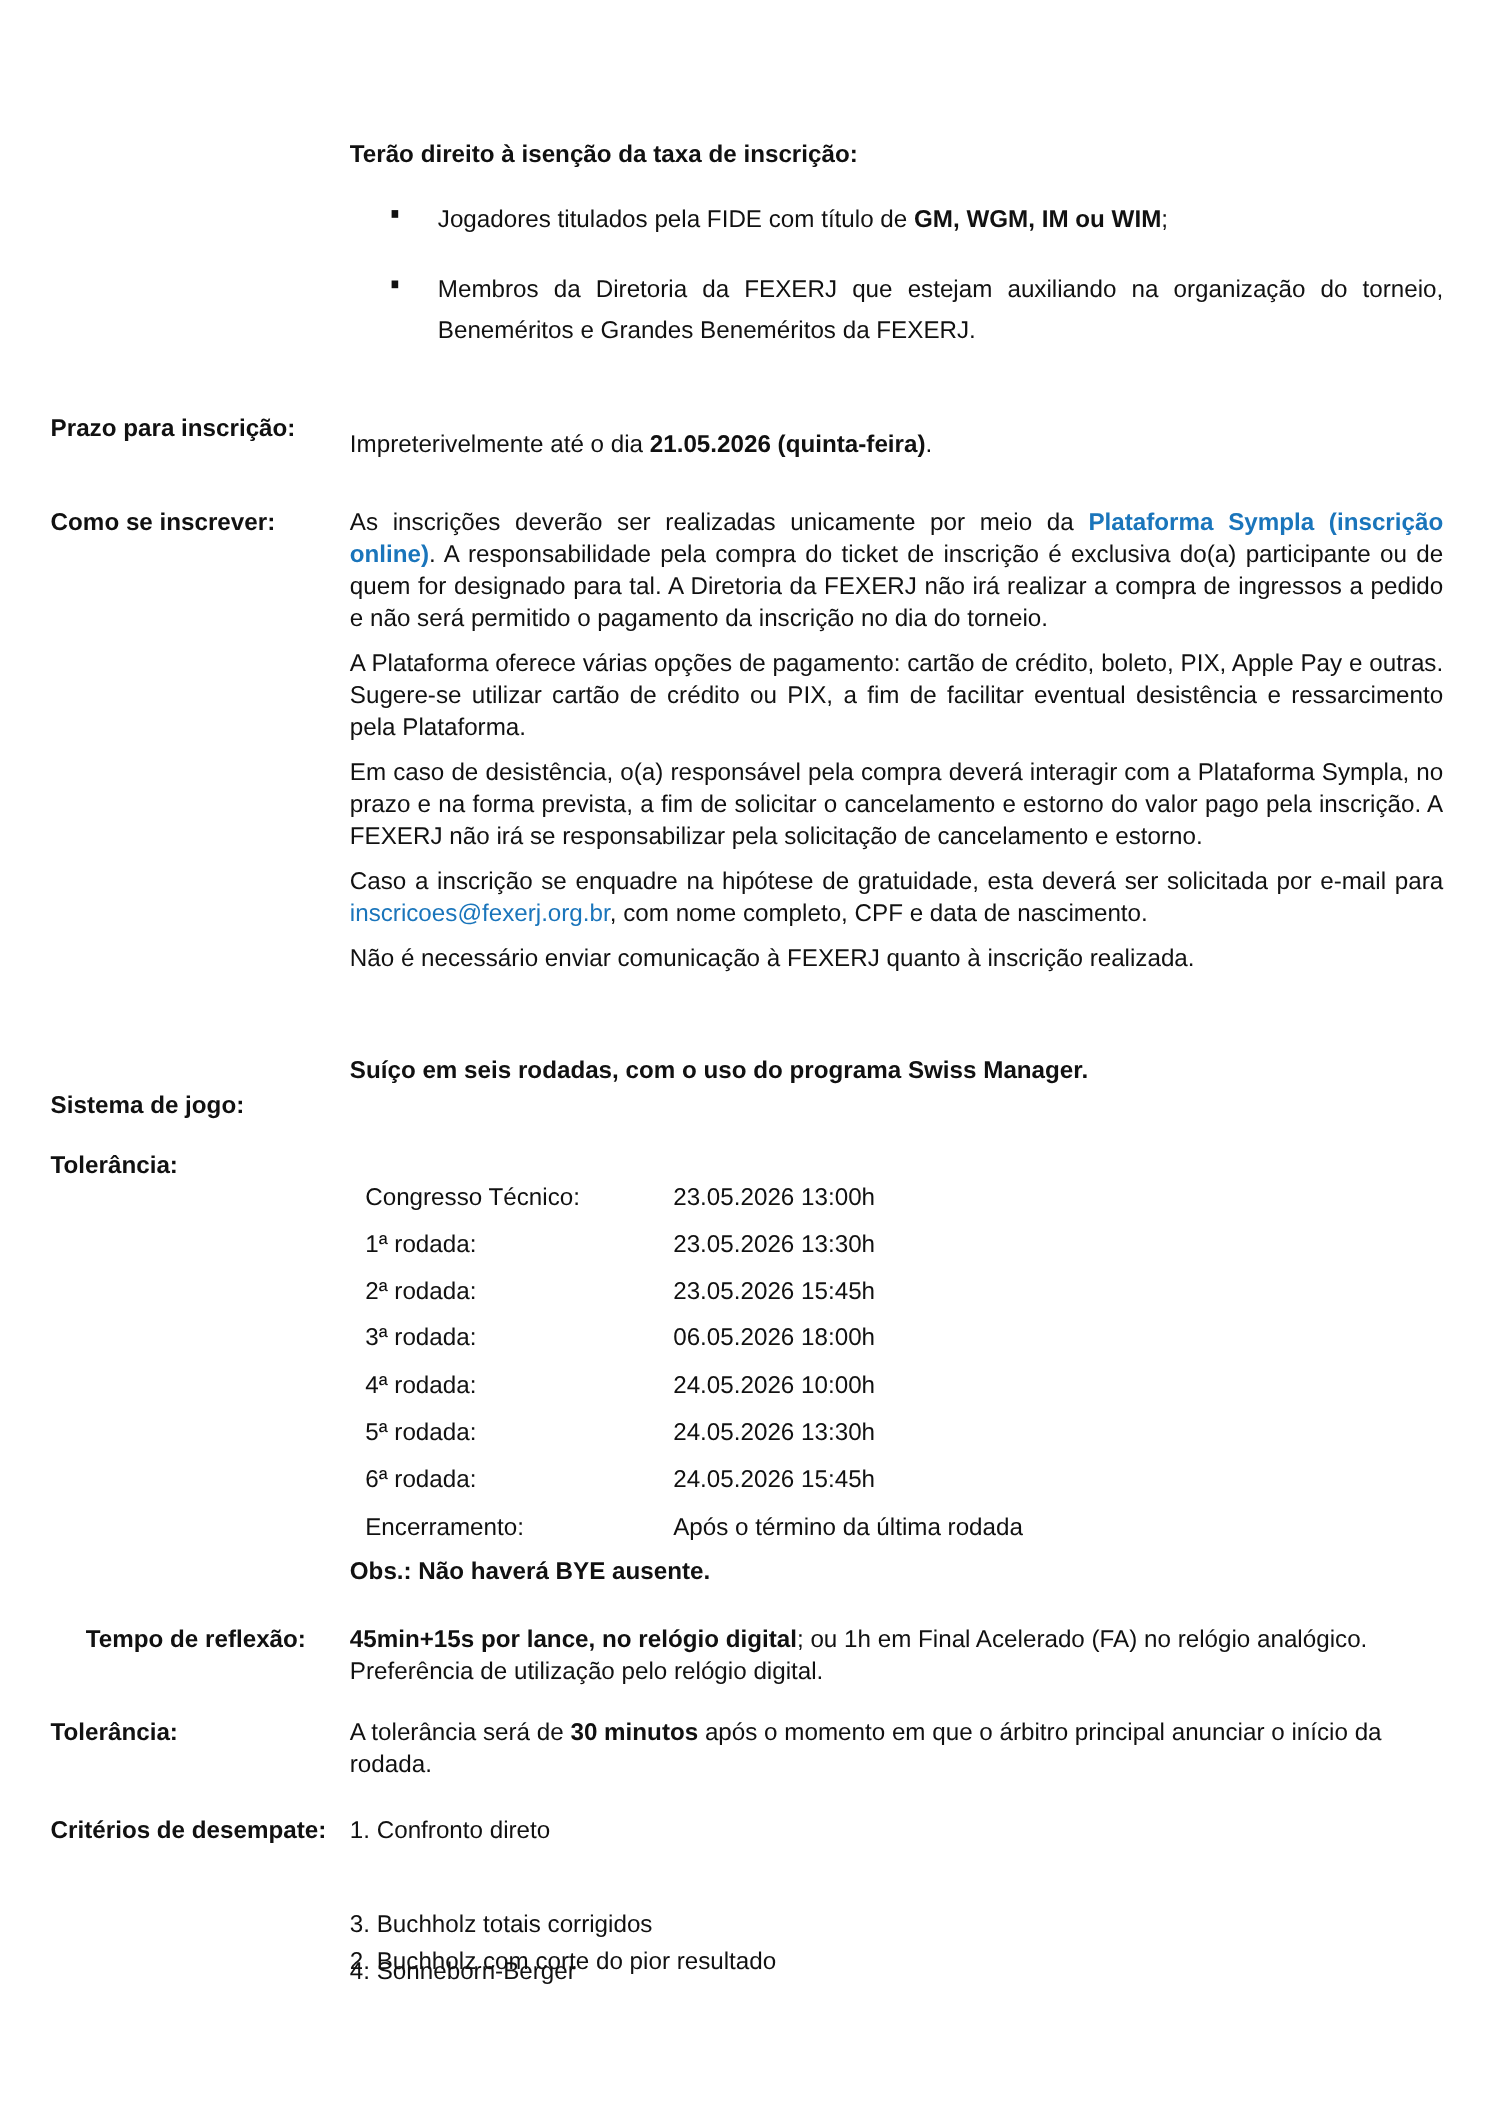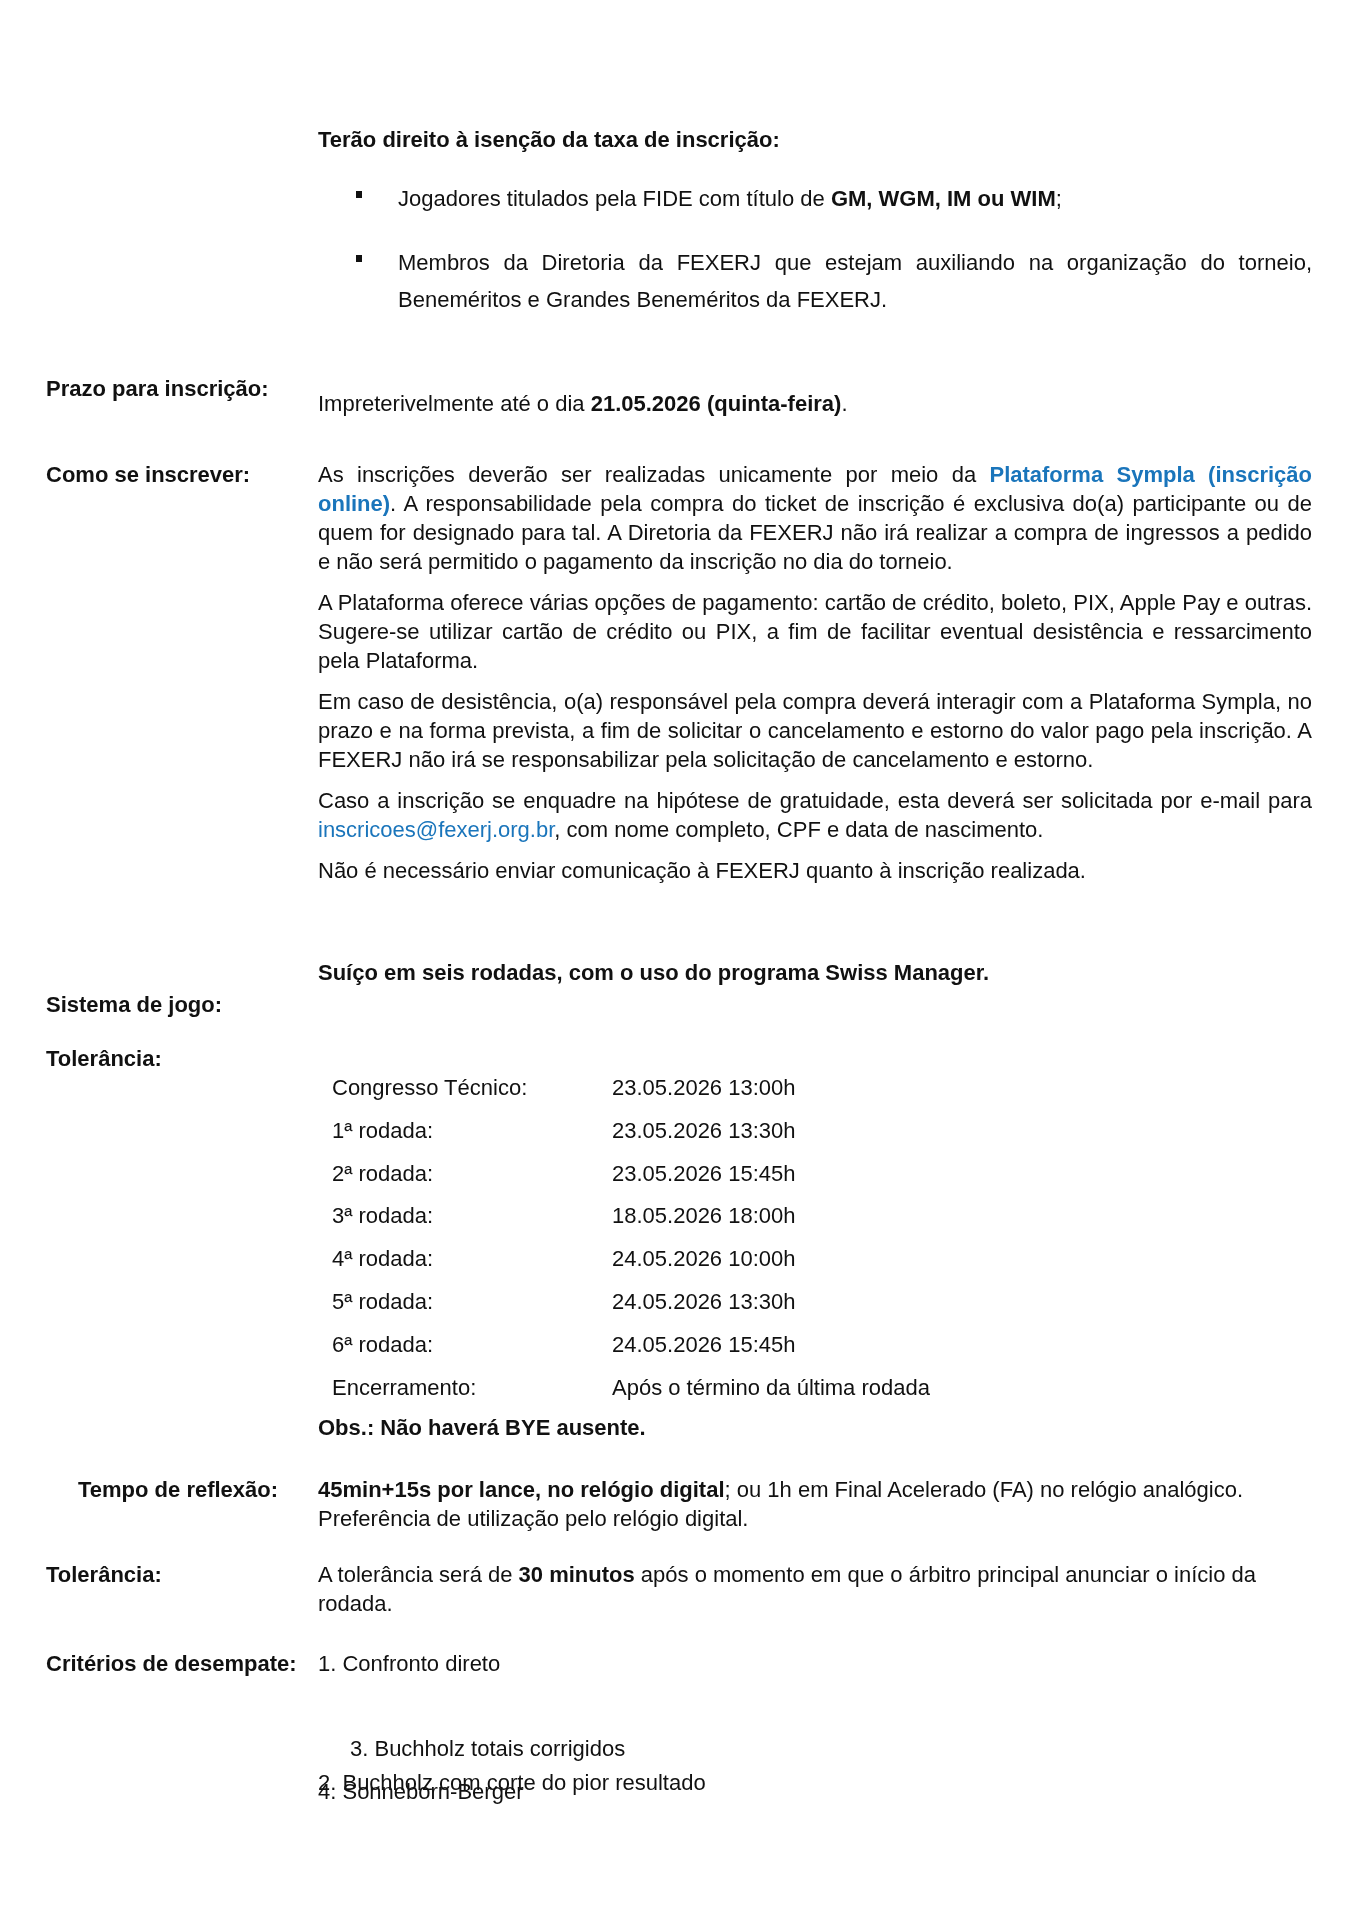--- a/index.html
+++ b/index.html
@@ -70,21 +70,21 @@
     <div class="sched-row" style="top: 1115.8px;">
       <span class="sched-label">1ª rodada:</span>
       <span class="sched-value">23.05.2026 13:30h</span>
     </div>
     <div class="sched-row" style="top: 1158.6px;">
       <span class="sched-label">2ª rodada:</span>
       <span class="sched-value">23.05.2026 15:45h</span>
     </div>
     <div class="sched-row" style="top: 1201.4px;">
       <span class="sched-label">3ª rodada:</span>
-      <span class="sched-value">18.05.2026 18:00h</span>
+      <span class="sched-value">06.05.2026 18:00h</span>
     </div>
     <div class="sched-row" style="top: 1244.2px;">
       <span class="sched-label">4ª rodada:</span>
       <span class="sched-value">24.05.2026 10:00h</span>
     </div>
     <div class="sched-row" style="top: 1287px;">
       <span class="sched-label">5ª rodada:</span>
       <span class="sched-value">24.05.2026 13:30h</span>
     </div>
     <div class="sched-row" style="top: 1329.8px;">
@@ -105,15 +105,15 @@
 
 <div class="label" style="top:1560px;">Tolerância:</div>
 <div class="content" style="top:1560px;">
   <span>A tolerância será de </span><span class="b">30 minutos</span><span> após o momento em que o árbitro principal anunciar o início da rodada.</span>
 </div>
 
 <div class="label" style="top:1649px;">Critérios de desempate:</div>
 <div id="tiebreaks">
     <div class="crit" style="top: 1649px;">1. Confronto direto</div>
     <div class="crit" style="top: 1768px; text-align: right;">2. Buchholz com corte do pior resultado</div>
-    <div class="crit" style="top: 1734.4px; margin-left: 32px;">3. Buchholz totais corrigidos</div>
+    <div class="crit" style="top: 1734.4px;">3. Buchholz totais corrigidos</div>
     <div class="crit" style="top: 1777.1px;">4. Sonneborn-Berger</div>
   </div>
 
 </body></html>

